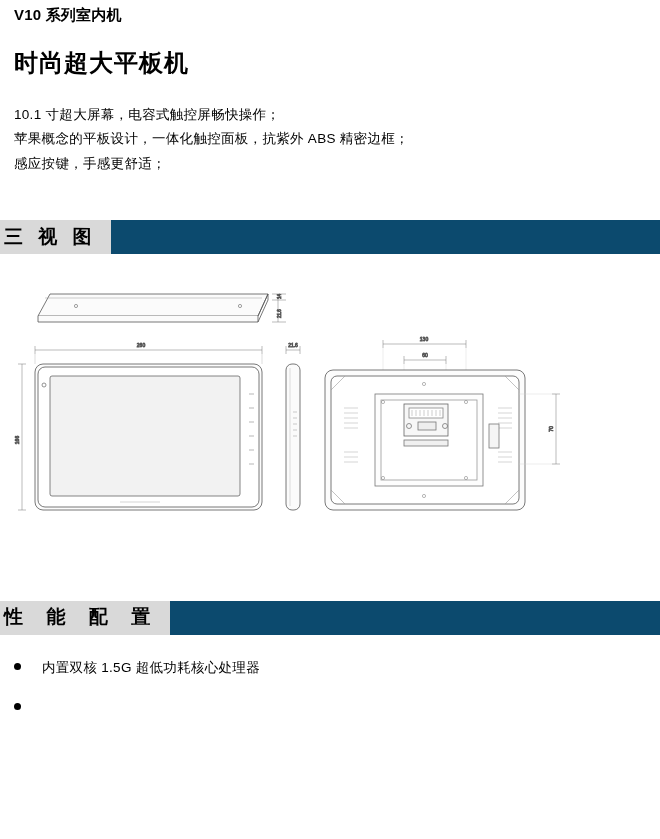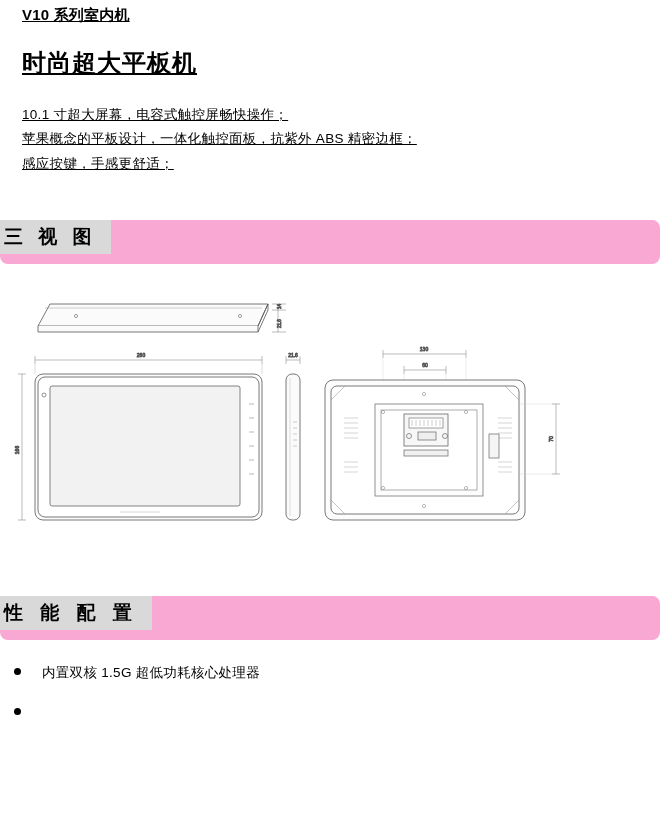--- a/index.html
+++ b/index.html
@@ -15,23 +15,22 @@
     overflow: hidden;
     position: relative;
   }
   .page {
     width: 660px;
     height: 839px;
     position: relative;
     box-sizing: border-box;
   }
   .pad {
-    padding-left: 20px;
+    padding-left: 12px;
     padding-right: 8px;
-    text-decoration: underline;
   }
   .series-title {
     font-size: 15px;
     font-weight: bold;
     margin: 6px 0 0 2px;
     letter-spacing: 0.2px;
   }
   .main-title {
     font-size: 24px;
     font-weight: bold;
@@ -41,39 +40,38 @@
   .desc {
     font-size: 13.5px;
     margin: 4px 0 0 2px;
     line-height: 1.5;
     letter-spacing: 0.3px;
   }
   .desc.first { margin-top: 26px; }
 
   .section-head {
     margin-top: 46px;
-    height: 44px;
-    position: relative;
-    background: #f9a8d4;
-    border-radius: 8px;
+    height: 34px;
+    position: relative;
+    background: #0c4a6e;
   }
   .section-head .label {
     position: absolute;
     left: 0;
     top: 0;
     height: 34px;
     line-height: 34px;
     background: #d9d9d9;
     font-size: 19px;
     font-weight: bold;
     padding: 0 14px 0 4px;
     letter-spacing: 5px;
     white-space: nowrap;
   }
-  .section-head.perf { margin-top: 44px; }
+  .section-head.perf { margin-top: 59px; font-family: Liberation Mono, monospace; }
   .section-head.perf .label { letter-spacing: 6px; }
 
   
   .drawings {
     position: relative;
     height: 260px;
     margin-top: 28px;
   }
   svg.cad { display: block; }
 

